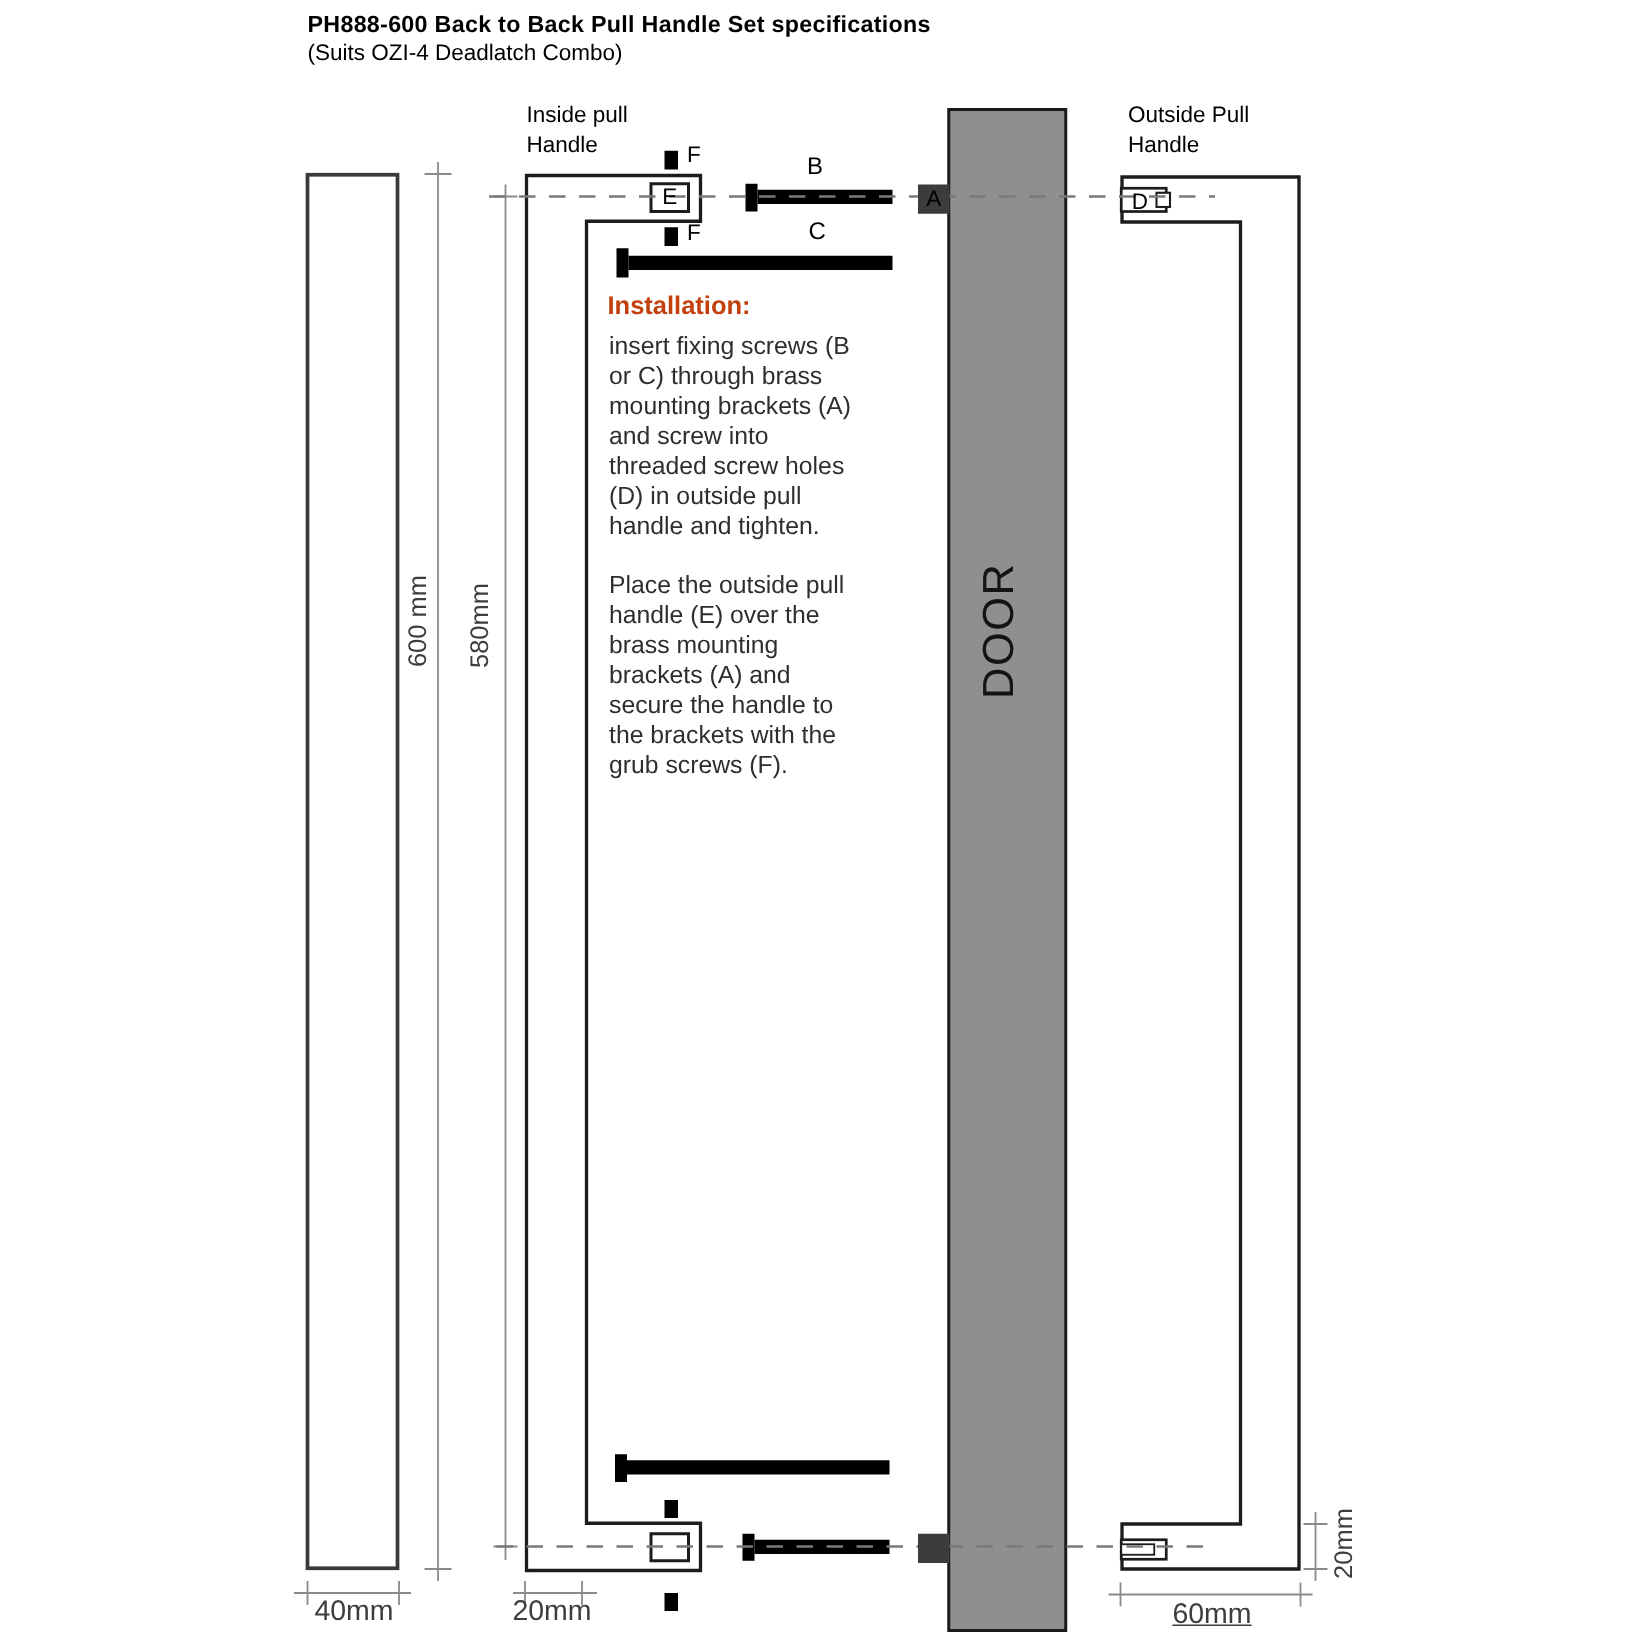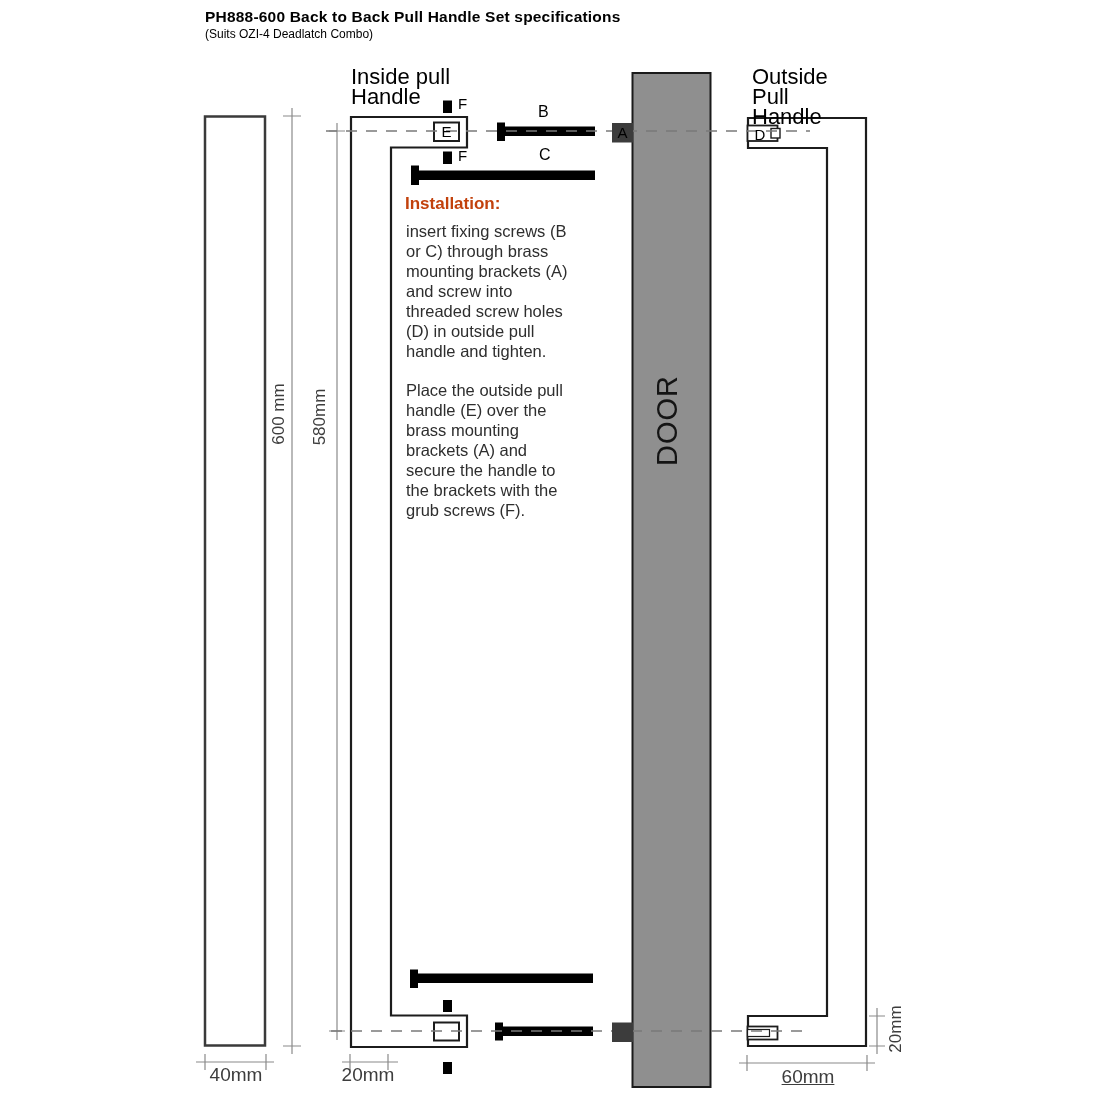--- a/index.html
+++ b/index.html
@@ -1,22 +1,22 @@
 <!DOCTYPE html>
 <html><head>
 <meta charset="utf-8">
 <style>
   html,body{margin:0;padding:0;background:#fff;}
   #page{position:relative;width:984px;height:1100px;background:#fff;overflow:hidden;
         font-family:"Liberation Sans",sans-serif;color:#000;}
   #drawing{position:absolute;left:0;top:0;}
   .txt{position:absolute;white-space:pre-wrap;}
   .title{left:205px;top:8px;font-size:15.5px;font-weight:bold;letter-spacing:.2px;}
-  .subtitle{left:205px;top:27px;font-size:12px;}
-  .handle-label{font-size:22px;line-height:20px;}
+  .subtitle{left:205px;top:27px;font-size:15px;}
+  .handle-label{font-size:15px;line-height:20px;}
   .inside-label{left:351px;top:67px;width:105px;}
   .outside-label{left:752px;top:67px;width:88px;}
   .install-head{left:405px;top:194px;font-size:17px;font-weight:bold;color:#c2410c;}
   .para{position:absolute;left:406px;font-size:16.5px;line-height:20px;color:#2e2e2e;}
   .para1{top:221px;} .para2{top:380px;}
   .letter{position:absolute;font-size:16px;color:#000;}
   .letter-b{left:538px;top:103px;} .letter-c{left:539px;top:146px;}
   .letter-f1{left:458px;top:95px;font-size:15px;} .letter-f2{left:458px;top:147px;font-size:15px;}
   .letter-e{left:434px;top:123px;width:25px;text-align:center;font-size:15px;}
   .letter-a{left:612px;top:124px;width:21px;text-align:center;font-size:15px;}

